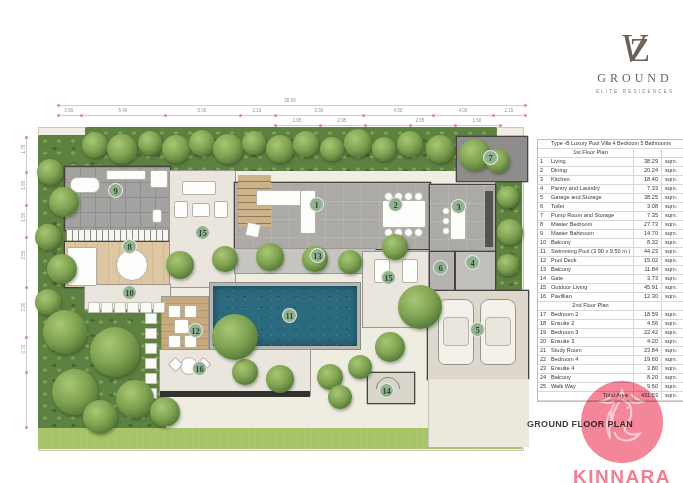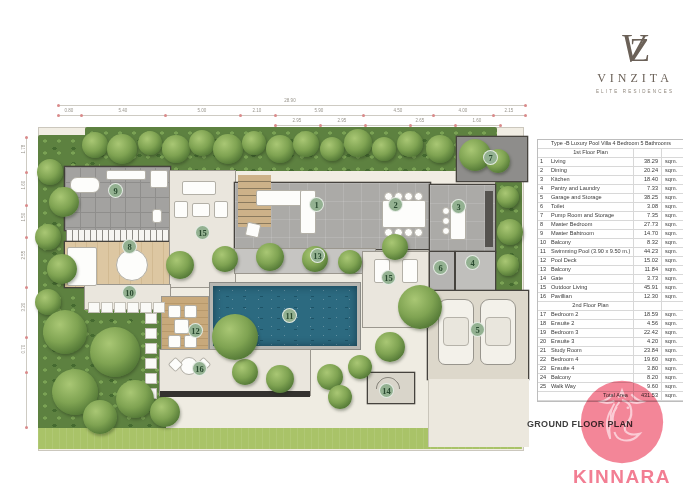--- a/index.html
+++ b/index.html
@@ -81,21 +81,21 @@
 </head>
 <body>
 
 <div id="page">
 
 
   <div id="logo">
     <div class="mono">
       <span class="mono-v">V</span><span class="mono-z">Z</span>
     </div>
-    <div class="brand">VINZITA</div>
+    <div class="brand">GROUND</div>
     <div class="tagline">ELITE RESIDENCES</div>
   </div>
 
   <div id="plan">
 
     <div>
       <div class="dim-line" style="left:28px;top:8px;width:467px"></div>
       <span class="dim" style="left:260px;top:1px">28.90</span>
       <div class="dim-line" style="left:28px;top:18px;width:467px"></div>
       <span class="dim" style="left:39px;top:11px">0.80</span>

